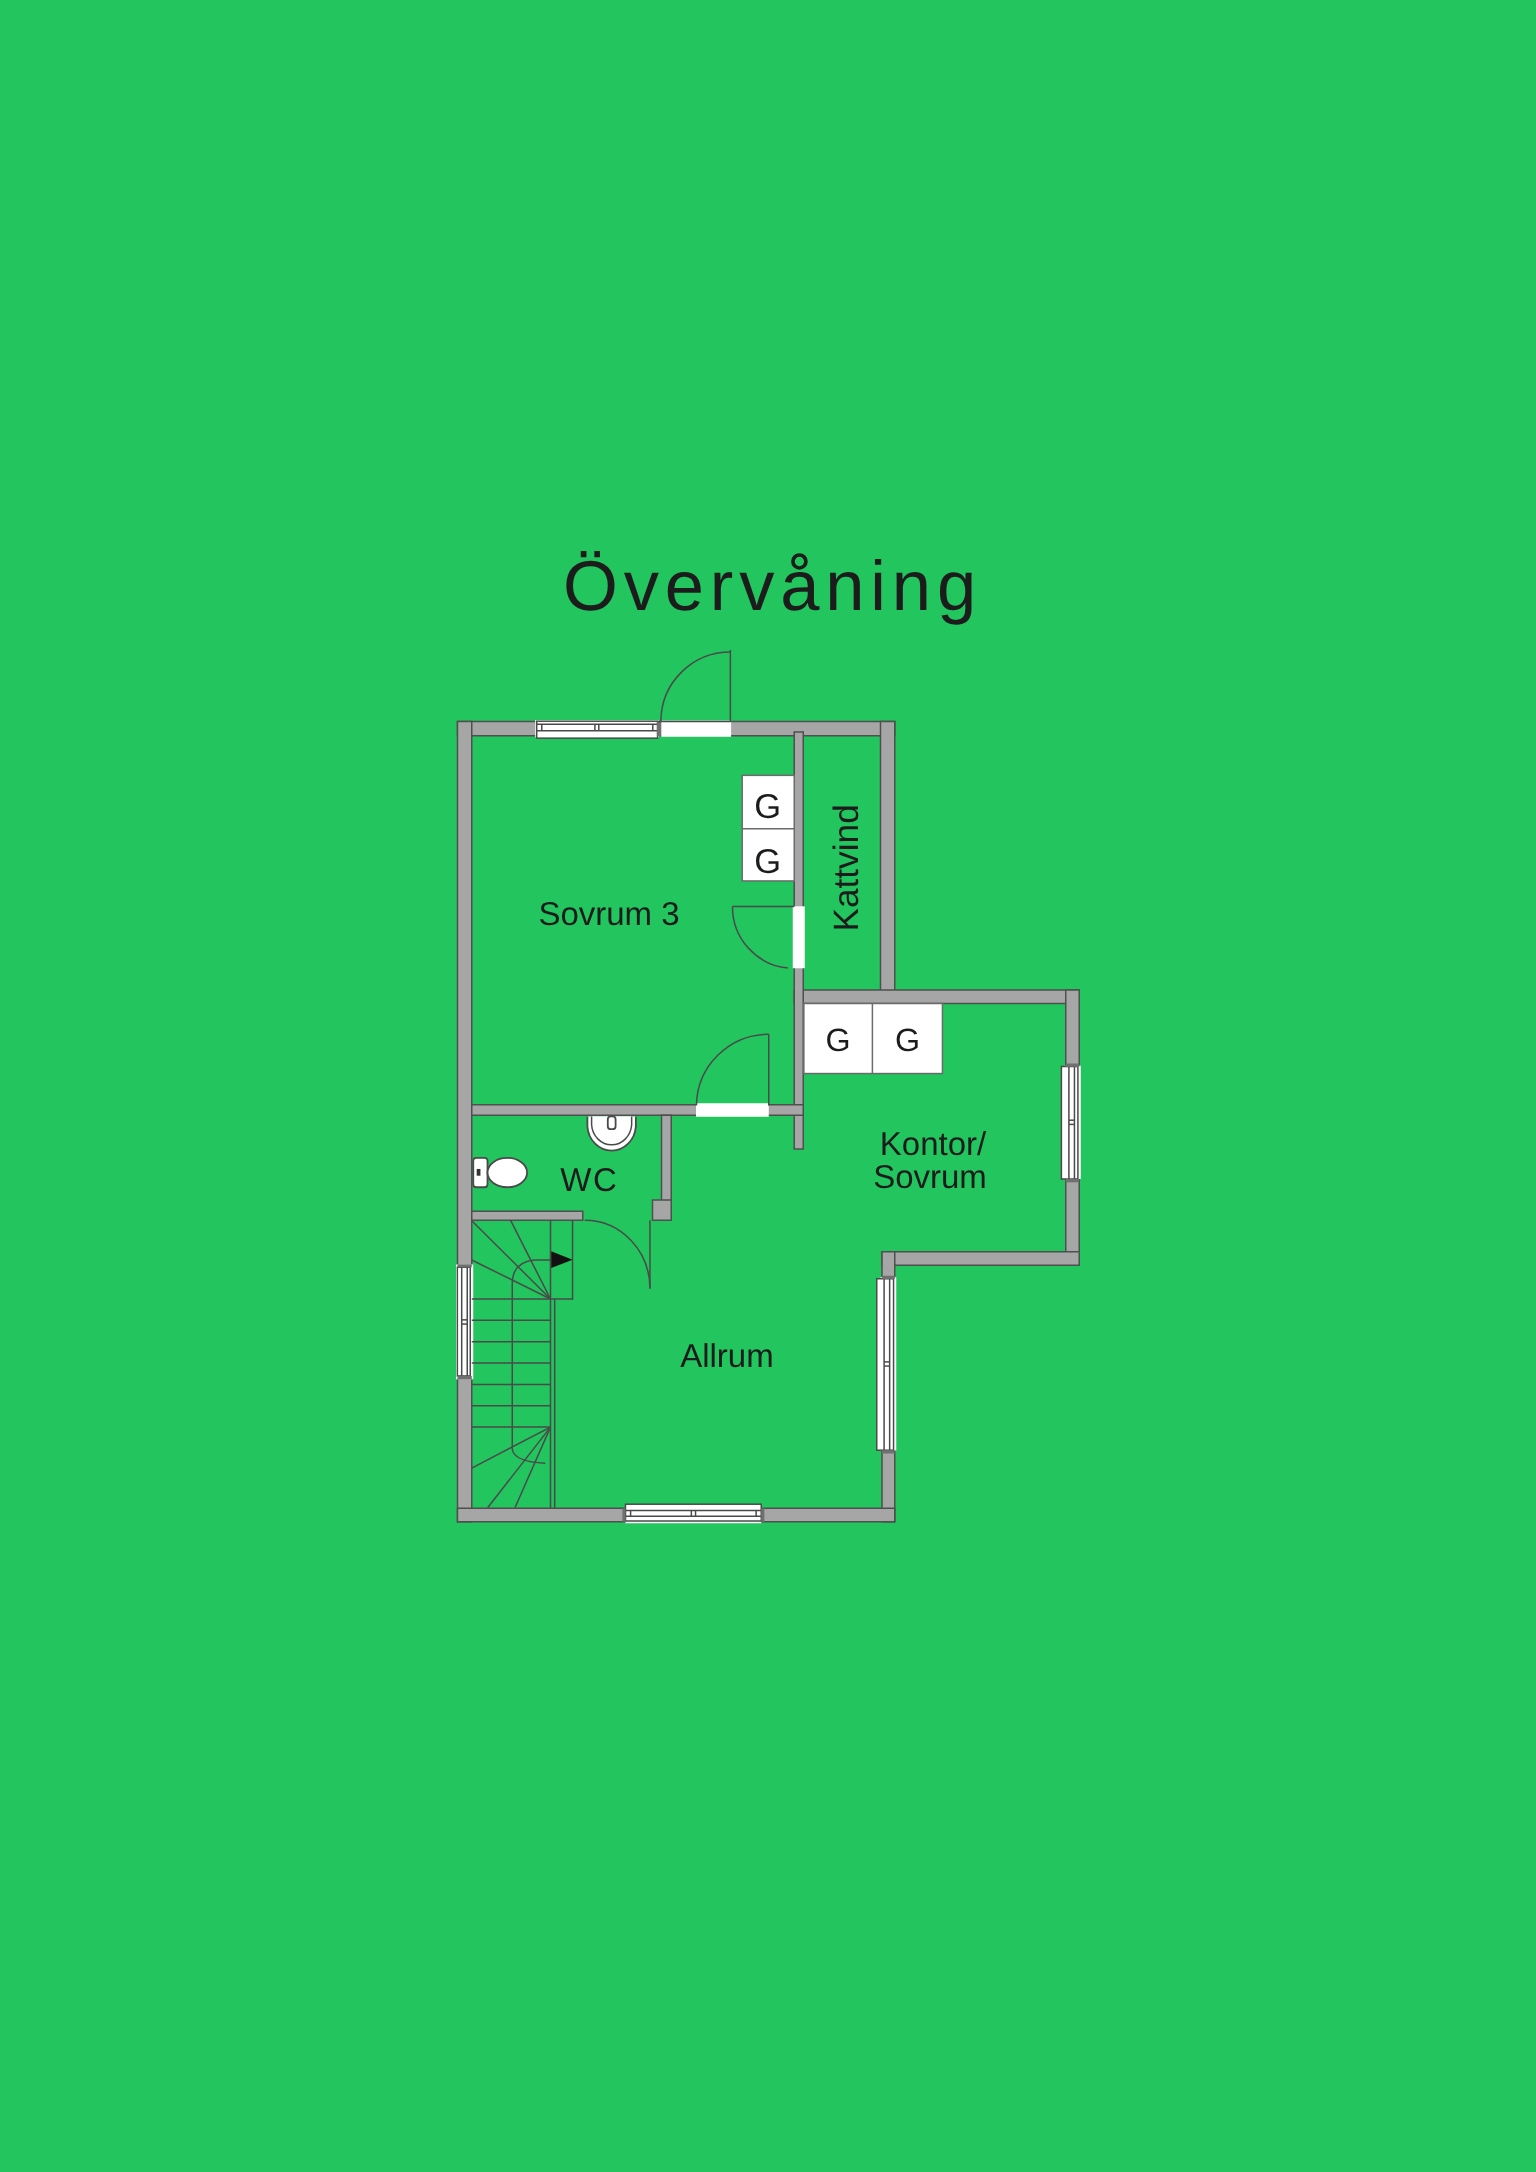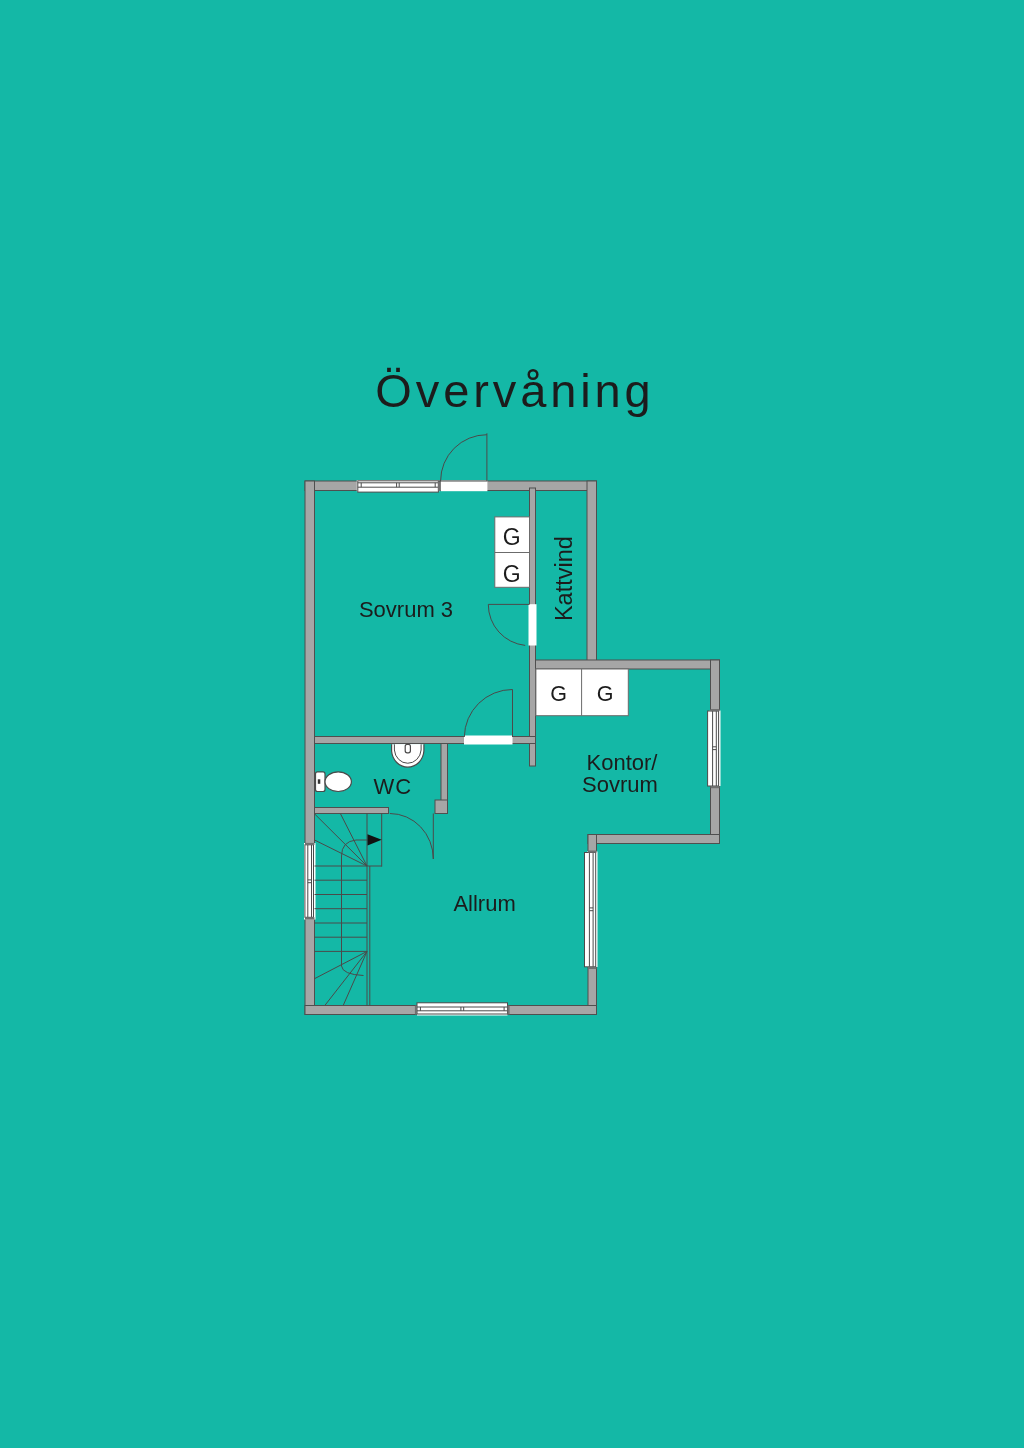--- a/index.html
+++ b/index.html
@@ -1,16 +1,16 @@
 <!DOCTYPE html>
 <html><head>
 <meta charset="utf-8">
 <style>
   html,body{margin:0;padding:0;background:#fff;}
-  .page{position:relative;width:1024px;height:1448px;background:#14b8a6;overflow:hidden;
+  .page{position:relative;width:1024px;height:1448px;background:#22c55e;overflow:hidden;
         font-family:"Liberation Sans", sans-serif;}
   svg{position:absolute;left:0;top:0;}
   text{fill:#1c1c1c;font-family:"Liberation Sans", sans-serif;}
 </style>
 </head>
 <body>
 <div class="page">
 <svg width="1024" height="1448" viewBox="0 0 1024 1448">
 
   <text x="515" y="406.5" font-size="47" text-anchor="middle" letter-spacing="3.9">Övervåning</text>

